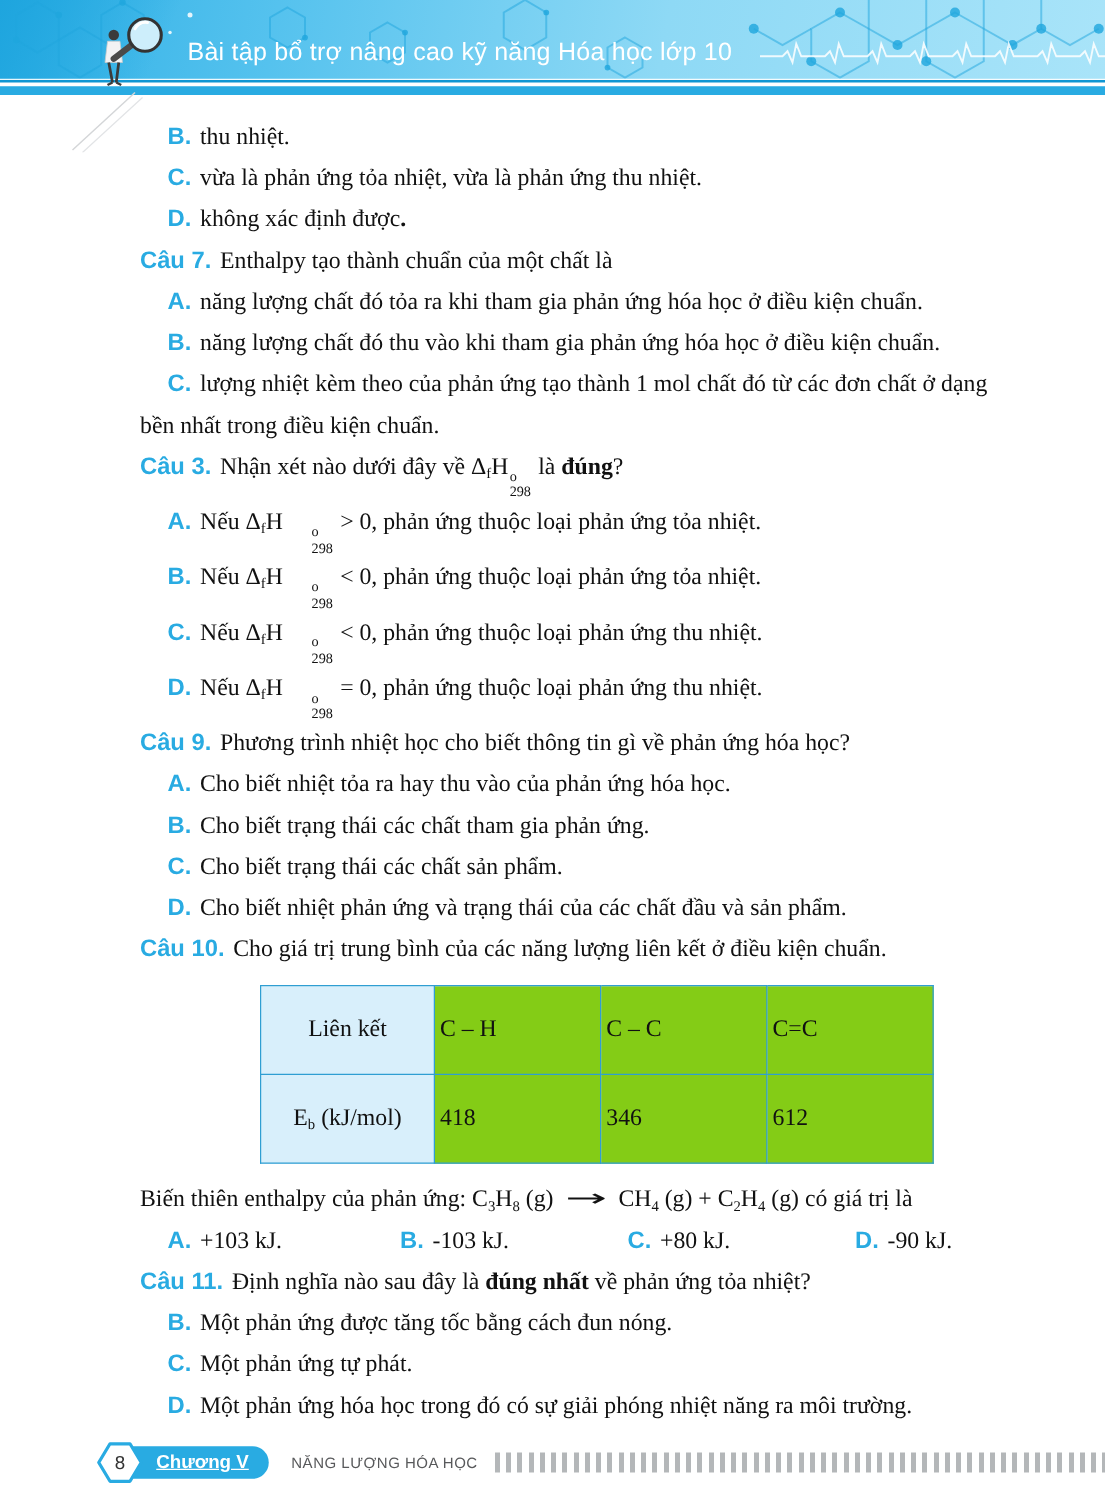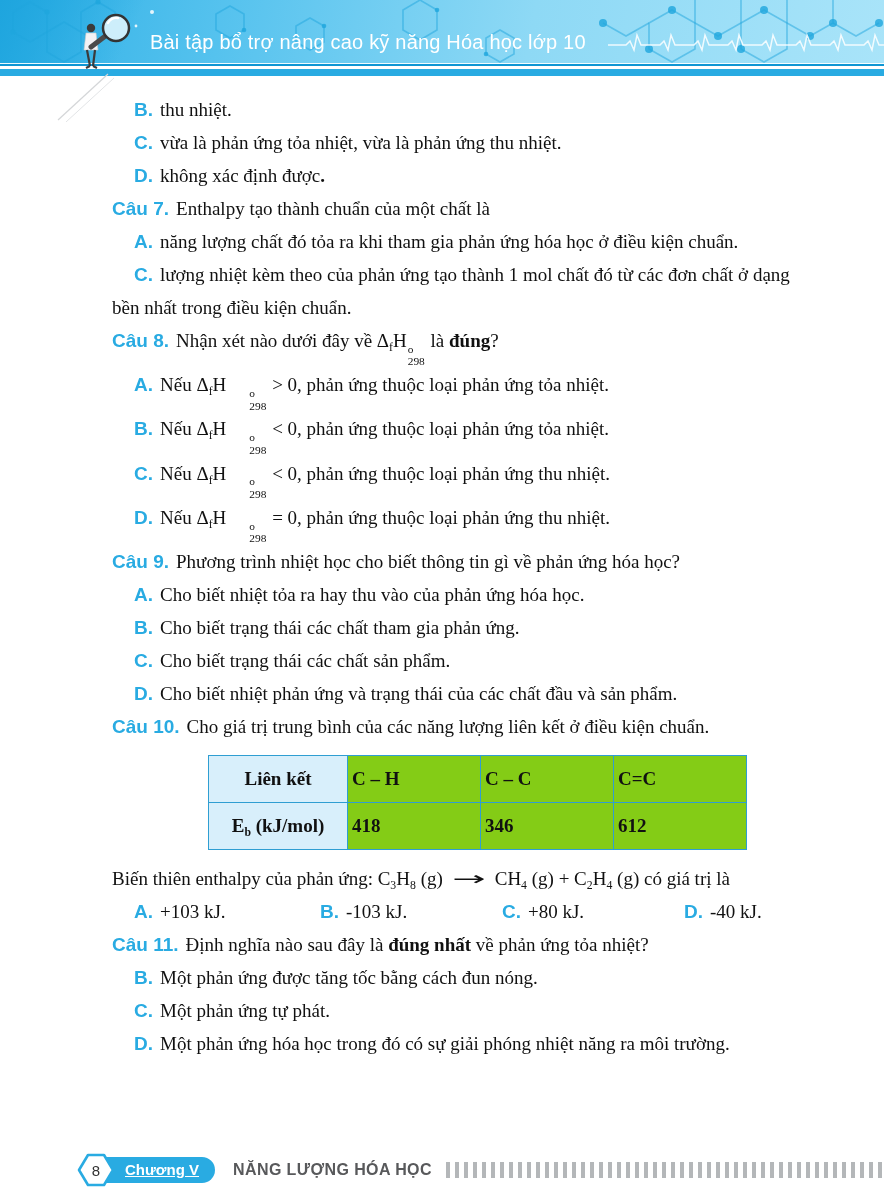--- a/index.html
+++ b/index.html
@@ -31,35 +31,35 @@
   sub,sup{font-size:.62em;line-height:0;}
   sub{vertical-align:-.3em;}
   .ss{display:inline-flex;flex-direction:column;justify-content:center;vertical-align:-.5em;
       font-size:.6em;line-height:1.12;text-align:left;margin:0 1px;}
   .arrow{display:inline-block;transform:scaleX(2.1);margin:0 18px;
       font-family:"DejaVu Sans","Liberation Sans",sans-serif;}
   .opt-row{display:grid;grid-template-columns:186px 182px 182px 1fr;line-height:33px;padding-left:22px;}
 
   .bond-table{border-collapse:collapse;margin:12px 0 12px 96px;font-size:19px;}
   .bond-table th,.bond-table td{border:1.6px solid var(--table-border,#2f9ed2);
-     height:32px;padding:7px 4px;font-weight:bold;vertical-align:middle;}
+     height:32px;padding:19px 4px;font-weight:normal;vertical-align:middle;}
   .bond-table th{background:var(--table-header-bg,#d8effb);width:130px;}
   .bond-table td{width:124px;background:#84cc16;}
 
   
   .footer{position:absolute;top:1150px;left:0;width:884px;height:40px;
      display:flex;align-items:center;padding-left:76px;box-sizing:border-box;
      font-family:"Liberation Sans","DejaVu Sans",sans-serif;}
   .hexbadge{position:relative;z-index:2;width:40px;height:40px;flex:0 0 auto;}
   .hexbadge .pagenum{position:absolute;inset:0;display:flex;align-items:center;justify-content:center;
      font-size:15px;color:#333;}
   .chapter-chip{margin-left:-13px;z-index:1;background:var(--accent,#29abe2);color:#fff;
      font-weight:bold;font-size:15px;padding:4px 16px 5px 22px;border-radius:4px 13px 13px 4px;text-decoration:underline;}
-  .footer-title{margin-left:18px;color:var(--footer-text,#58595b);font-weight:bold;
-     font-size:16px;letter-spacing:.4px;white-space:nowrap;}
+  .footer-title{margin-left:18px;color:var(--footer-text,#58595b);font-weight:normal;
+     font-size:12px;letter-spacing:.4px;white-space:nowrap;}
   .footer-bars{flex:1;height:16px;margin-left:14px;
      background:repeating-linear-gradient(90deg,#b4b7b9 0px,#b4b7b9 4px,transparent 4px,transparent 9px);}
 </style>
 </head>
 <body>
 
 <div class="page">
 
   <div class="header-band">
     <svg class="hexdecor" width="884" height="64" viewBox="0 0 884 64">
@@ -122,22 +122,23 @@
     <line x1="2" y1="48" x2="52" y2="2" stroke="#d4d6d8" stroke-width="1.2"></line>
     <line x1="10" y1="50" x2="58" y2="6" stroke="#e2e4e6" stroke-width="1"></line>
   </svg>
 
   <main id="content" class="content">
       <p class="para opt"><span class="ltr">B.</span><span><span>thu nhiệt.</span></span></p>
       <p class="para opt"><span class="ltr">C.</span><span><span>vừa là phản ứng tỏa nhiệt, vừa là phản ứng thu nhiệt.</span></span></p>
       <p class="para opt"><span class="ltr">D.</span><span><span>không xác định được</span><b>.</b></span></p>
       <p class="para"><span class="qlbl">Câu 7.</span><span><span>Enthalpy tạo thành chuẩn của một chất là</span></span></p>
       <p class="para opt"><span class="ltr">A.</span><span><span>năng lượng chất đó tỏa ra khi tham gia phản ứng hóa học ở điều kiện chuẩn.</span></span></p>
+      <p class="para opt"><span class="ltr">B.</span><span><span>năng lượng chất đó thu vào khi tham gia phản ứng hóa học ở điều kiện chuẩn.</span></span></p>
       <p class="para opt"><span class="ltr">C.</span><span><span>lượng nhiệt kèm theo của phản ứng tạo thành 1 mol chất đó từ các đơn chất ở dạng bền nhất trong điều kiện chuẩn.</span></span></p>
-      <p class="para"><span class="qlbl">Câu 8.</span><span><span>Nhận xét nào dưới đây về </span><span>Δ</span><sub>f</sub><span>H</span><span class="ss">
+      <p class="para"><span class="qlbl">Câu 3.</span><span><span>Nhận xét nào dưới đây về </span><span>Δ</span><sub>f</sub><span>H</span><span class="ss">
             <span>o</span>
             <span>298</span>
           </span><span> là </span><b>đúng</b><span>?</span></span></p>
       <p class="para opt"><span class="ltr">A.</span><span><span>Nếu </span><span>Δ</span><sub>f</sub><span>H</span><span class="ss">
             <span>o</span>
             <span>298</span>
           </span><span> &gt; 0, phản ứng thuộc loại phản ứng tỏa nhiệt.</span></span></p>
       <p class="para opt"><span class="ltr">B.</span><span><span>Nếu </span><span>Δ</span><sub>f</sub><span>H</span><span class="ss">
             <span>o</span>
             <span>298</span>
@@ -170,21 +171,21 @@
             <td>346</td>
             <td>612</td>
           </tr>
         </tbody>
       </table>
       <p class="para full"><span><span>Biến thiên enthalpy của phản ứng: C</span><sub>3</sub><span>H</span><sub>8</sub><span> (g)</span><span class="arrow">→</span><span>CH</span><sub>4</sub><span> (g) + C</span><sub>2</sub><span>H</span><sub>4</sub><span> (g) có giá trị là</span></span></p>
       <div class="opt-row">
         <span><span class="ltr">A.</span><span><span>+103 kJ.</span></span></span>
         <span><span class="ltr">B.</span><span><span>-103 kJ.</span></span></span>
         <span><span class="ltr">C.</span><span><span>+80 kJ.</span></span></span>
-        <span><span class="ltr">D.</span><span><span>-40 kJ.</span></span></span>
+        <span><span class="ltr">D.</span><span><span>-90 kJ.</span></span></span>
       </div>
       <p class="para"><span class="qlbl">Câu 11.</span><span><span>Định nghĩa nào sau đây là </span><b>đúng nhất</b><span> về phản ứng tỏa nhiệt?</span></span></p>
       <p class="para opt"><span class="ltr">B.</span><span><span>Một phản ứng được tăng tốc bằng cách đun nóng.</span></span></p>
       <p class="para opt"><span class="ltr">C.</span><span><span>Một phản ứng tự phát.</span></span></p>
       <p class="para opt"><span class="ltr">D.</span><span><span>Một phản ứng hóa học trong đó có sự giải phóng nhiệt năng ra môi trường.</span></span></p>
     </main>
 
   <footer class="footer">
     <div class="hexbadge">
       <svg width="40" height="40" viewBox="0 0 40 40">

